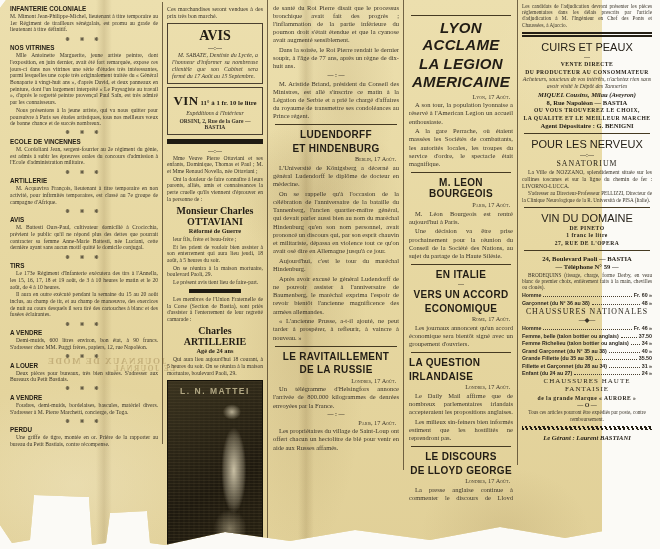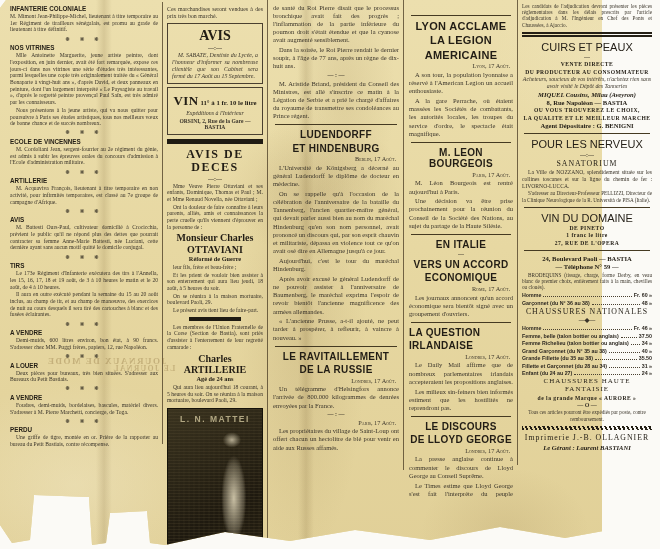--- a/index.html
+++ b/index.html
@@ -35,21 +35,21 @@
   .tiny{font-size:5.6px !important;}
   .micro{font-size:5.2px !important;}
   .bold{font-weight:bold;}
   .small{font-size:5.6px !important;}
   .h{color:#221d15;text-align:center;line-height:1.12;margin:2px 0 1px;}
   .hsm{font-family:"Liberation Sans",sans-serif;font-weight:bold;font-size:6.3px;text-align:left;margin:2px 0 1px;}
   .hser{font-weight:bold;font-size:12.5px;}
   .hser.lg{font-size:14px;}
   .hser.sp{letter-spacing:1.5px;font-size:12px;}
   .hnews{font-family:"Liberation Sans",sans-serif;font-weight:bold;font-size:10px;letter-spacing:.3px;}
-  .hnews.lg{font-size:11px;}
+  .hnews.lg{font-size:15px;font-style:italic;}
   .hnews.tal{text-align:left;}
   .hnews.tar{text-align:left;}
   .hname{font-weight:bold;font-size:10px;margin:2px 0 0;}
   .hname.sub{font-size:6.3px;margin:0 0 2px;}
   .had{font-family:"Liberation Sans",sans-serif;font-weight:normal;font-size:9px;}
   .had.lg{font-size:11px;}
   .had.sp{font-family:"Liberation Serif",serif;font-size:7.8px;letter-spacing:1px;}
   .had.sp2{font-family:"Liberation Serif",serif;font-size:7px;letter-spacing:1px;}
   .adline{font-size:6.6px;font-weight:bold;text-align:center;margin:1px 0;}
   .tinybold{font-weight:bold;font-size:5.6px;letter-spacing:.5px;margin:1px 0;}
@@ -135,21 +135,20 @@
           <div class="h hser lg">AVIS</div>
           <div class="dashsep">—:—</div>
           <div class="para ital">M. SABATE, Dentiste du Lycée, a l'honneur d'informer sa nombreuse clientèle que son Cabinet sera fermé du 17 Août au 15 Septembre.</div>
         </div>
         <div class="adbox">
           <div class="mixline"><span class="big">VIN</span><span class="rest"> 11° à 1 fr. 10 le litre</span></div>
           <div class="para ital ctr tight">Expéditions à l'Intérieur</div>
           <div class="para ctr tiny bold tight">ORSINI, 2, Rue de la Gare — BASTIA</div>
         </div>
         <div class="bar full"></div>
-        <div class="h hser sp">AVIS DE DECES</div>
         <div class="dashsep">—:—</div>
         <div class="para small">Mme Veuve Pierre Ottaviani et ses enfants, Dominique, Thomas et Paul ; M. et Mme Renaud Novella, née Ottaviani ;</div>
         <div class="para small">Ont la douleur de faire connaître à leurs parents, alliés, amis et connaissances la perte cruelle qu'ils viennent d'éprouver en la personne de :</div>
         <div class="h hname">Monsieur Charles OTTAVIANI</div>
         <div class="h hname sub">Réformé de Guerre</div>
         <div class="para small">leur fils, frère et beau-frère ;</div>
         <div class="para small">Et les prient de vouloir bien assister à son enterrement qui aura lieu jeudi, 18 août, à 5 heures du soir.</div>
         <div class="para small">On se réunira à la maison mortuaire, boulevard Paoli, 29.</div>
         <div class="para small">Le présent avis tient lieu de faire-part.</div>
         <div class="bar short"></div>
@@ -290,20 +289,19 @@
         <div class="pricerow">
           <span>Enfant (du 24 au 27)</span>
           <span class="lead"></span>
           <span class="val">24 »</span>
         </div>
         <div class="h had sp2">CHAUSSURES HAUTE FANTAISIE</div>
         <div class="h tinybold">de la grande Marque « AURORE »</div>
         <div class="dashsep">— O —</div>
         <div class="para micro ctr">Tous ces articles pourront être expédiés par poste, contre remboursement.</div>
         <div class="rule hatch"></div>
-        <div class="h had sp">Imprimerie J.-B. OLLAGNIER</div>
         <div class="h adline ital">Le Gérant : Laurent BASTIANI</div>
       </div>
 
     <div class="ghost" style="left:16px;top:356px;width:150px">JOURNAUX DE MODE</div>
     <div class="ghost" style="left:112px;top:364px;font-size:7.5px">LE JOURNAL</div>
   </div>
 </div>
 
 </body></html>

